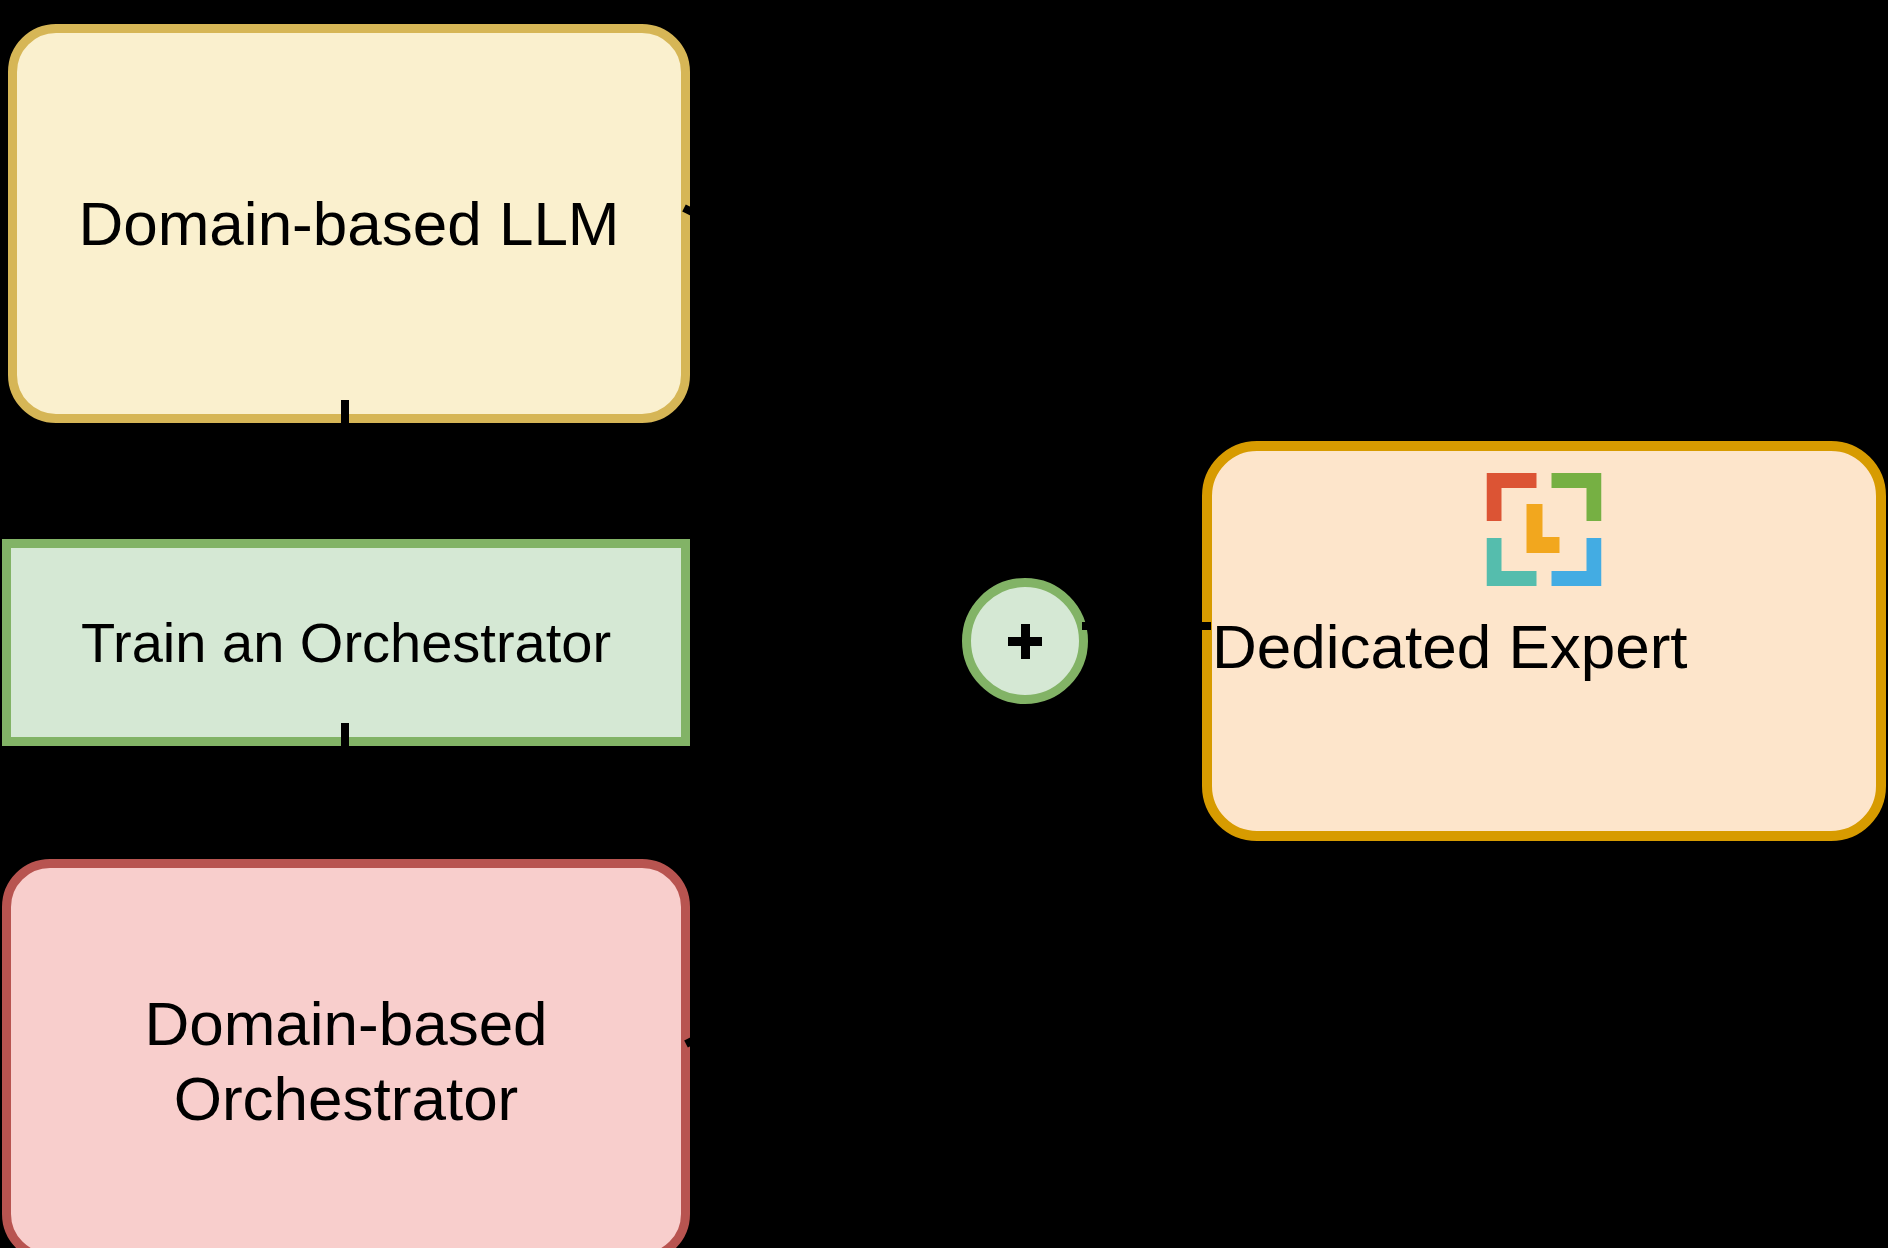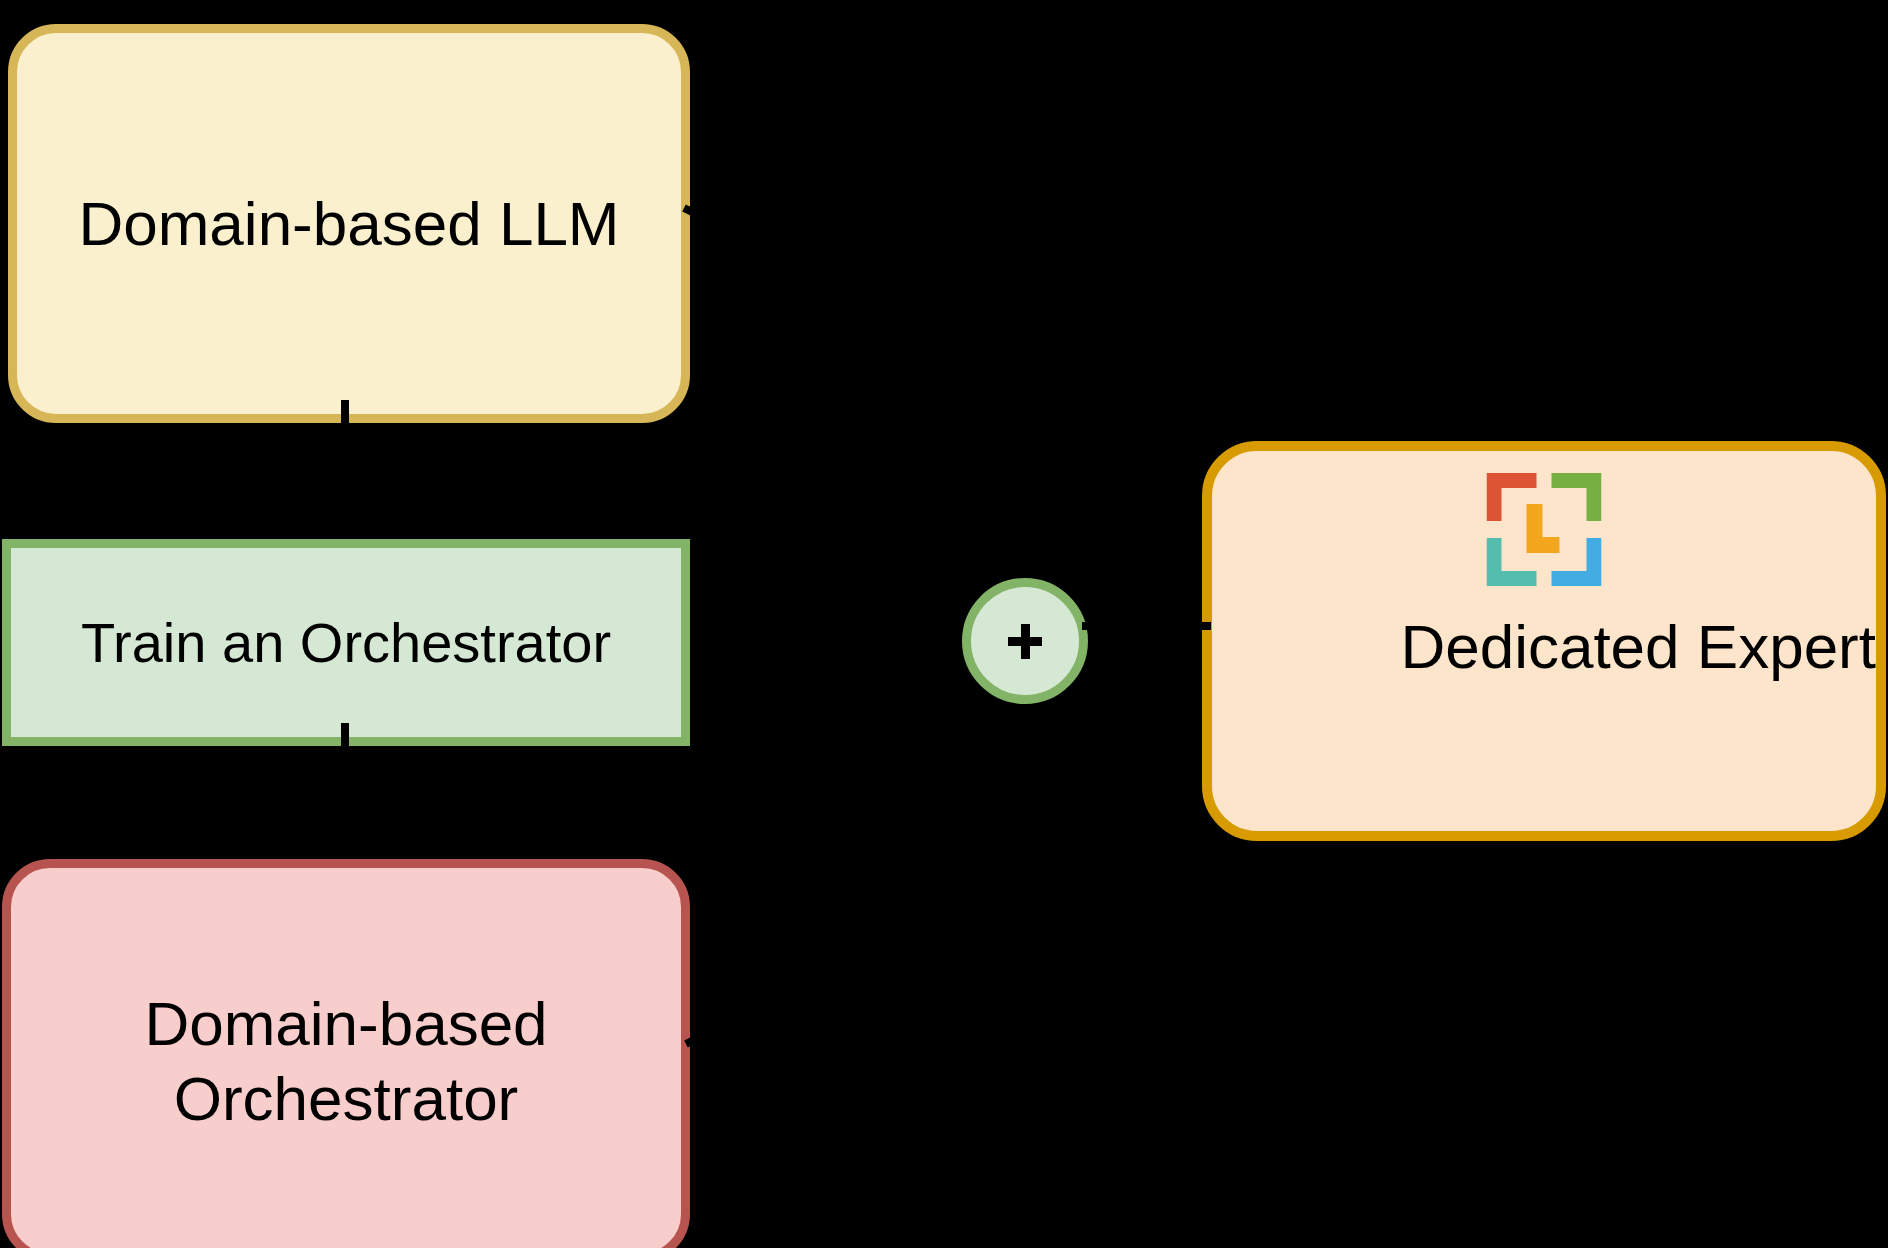--- a/index.html
+++ b/index.html
@@ -47,21 +47,21 @@
     left:1202px;top:425px;width:684px;height:400px;
     background:#FDE5CB;border:10px solid #D79B00;border-radius:55px;
     display:block;
   }
   #expert-box .logo{
     position:absolute;left:50%;top:22px;transform:translateX(-50%);
     width:115px;height:113px;
   }
   #expert-box .label{
     position:absolute;left:0;top:158px;width:100%;
-    font-size:62px;line-height:75px;text-align:right;
+    font-size:62px;line-height:75px;text-align:left;
   }
 
   
   #edges{position:absolute;left:0;top:0;width:1888px;height:1248px;pointer-events:none;}
 </style>
 </head>
 <body>
 
 <div id="canvas">
 

